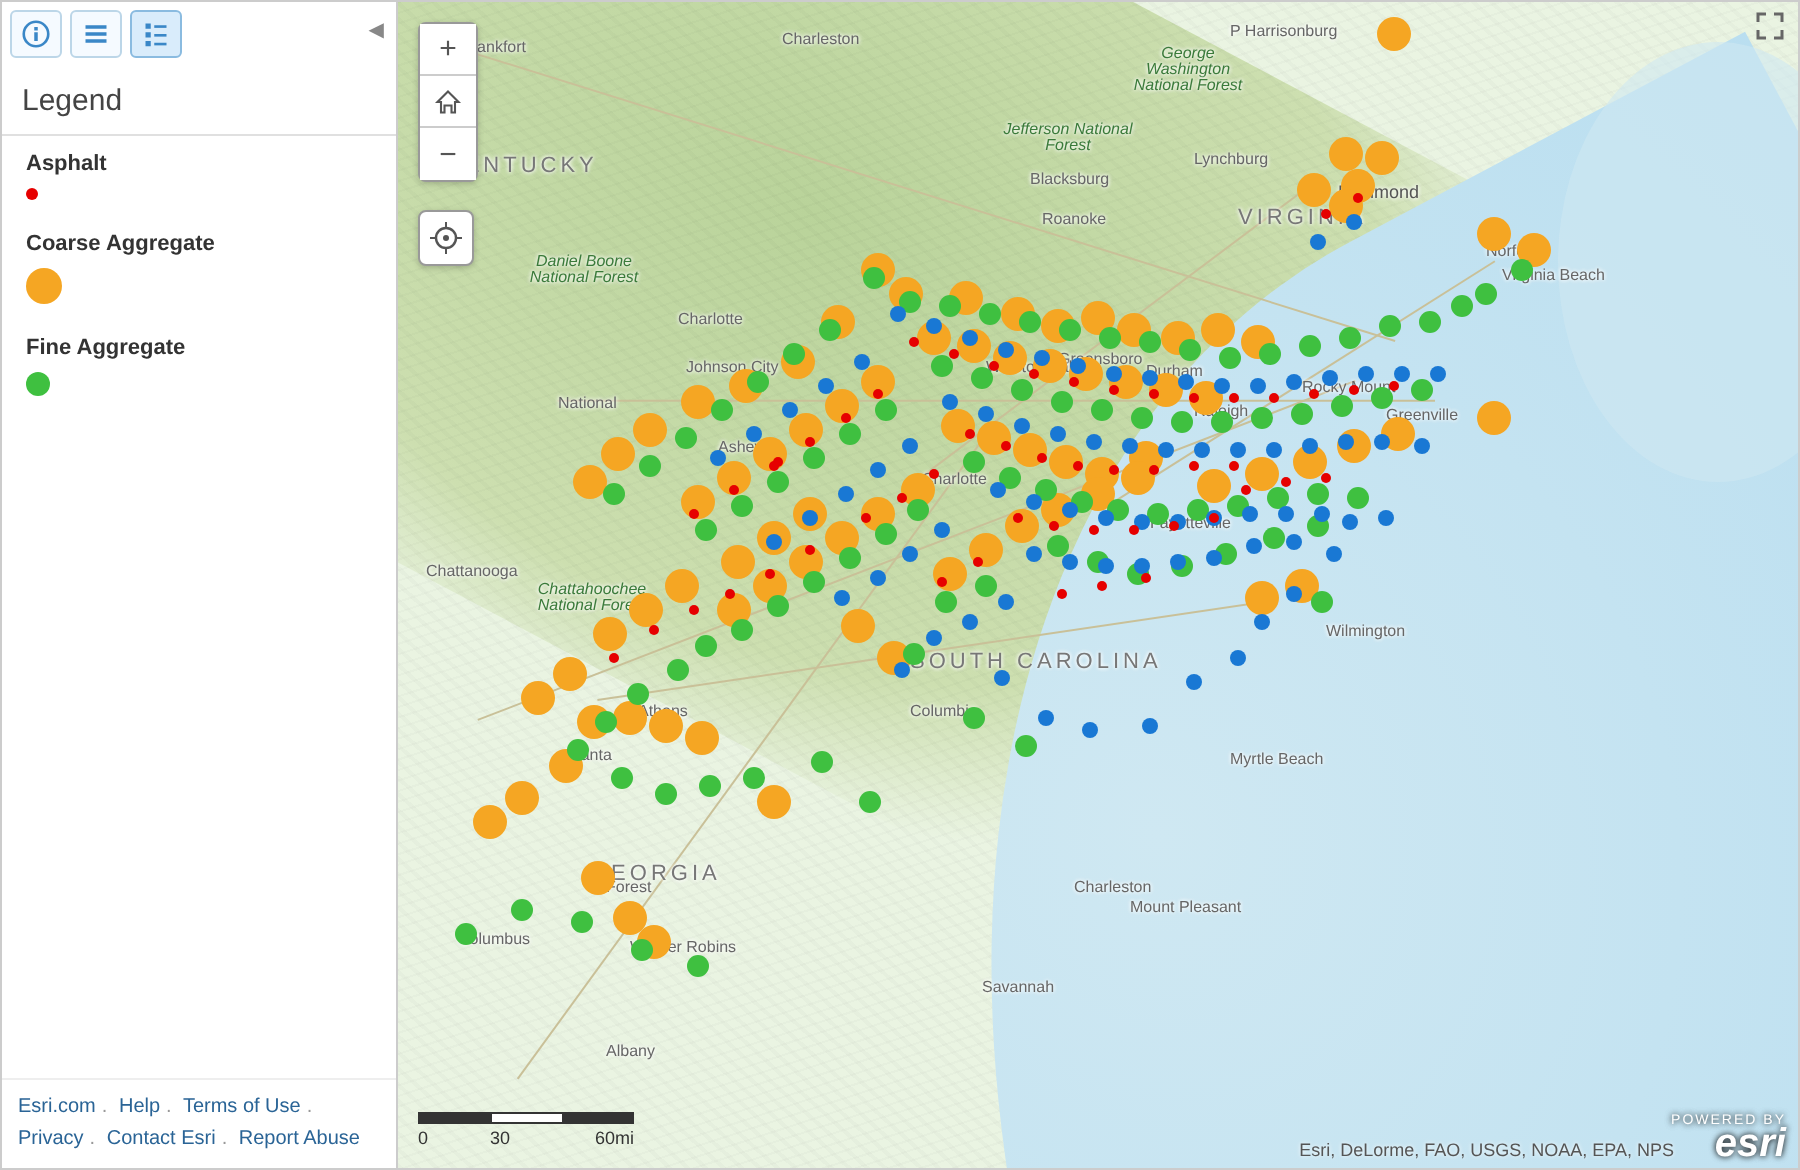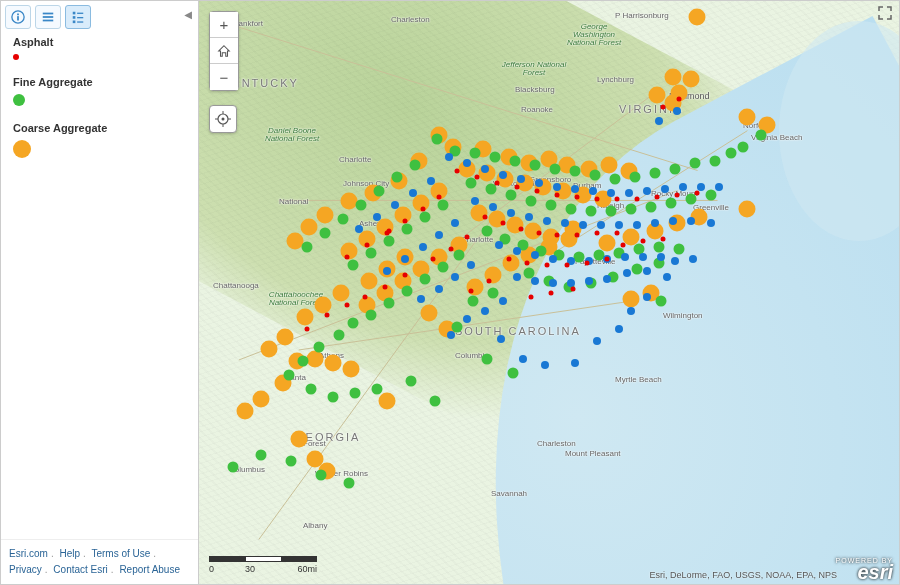--- a/index.html
+++ b/index.html
@@ -273,38 +273,39 @@
           <rect x="7" y="3" width="7" height="1.5" fill="#3a87c7"></rect>
           <rect x="2" y="7" width="3" height="3" fill="#3a87c7"></rect>
           <rect x="7" y="8" width="7" height="1.5" fill="#3a87c7"></rect>
           <rect x="2" y="12" width="3" height="3" fill="#3a87c7"></rect>
           <rect x="7" y="13" width="7" height="1.5" fill="#3a87c7"></rect>
         </svg>
     </div>
     <div class="collapse-arrow">◀</div>
   </div>
 
+  <div class="legend-title">Legend</div>
 
   <div class="legend-body">
     <div class="legend-layer">
       <div class="legend-layer-name">Asphalt</div>
       <div class="legend-swatch-row">
           <span class="sw sw-asphalt"></span>
         </div>
     </div>
     <div class="legend-layer">
+      <div class="legend-layer-name">Coarse Aggregate</div>
+      <div class="legend-swatch-row">
+          <span class="sw sw-coarseagg"></span>
+        </div>
+    </div>
+    <div class="legend-layer">
       <div class="legend-layer-name">Fine Aggregate</div>
       <div class="legend-swatch-row">
           <span class="sw sw-fineagg"></span>
-        </div>
-    </div>
-    <div class="legend-layer">
-      <div class="legend-layer-name">Coarse Aggregate</div>
-      <div class="legend-swatch-row">
-          <span class="sw sw-coarseagg"></span>
         </div>
     </div>
   </div>
 
   <div class="sidebar-footer">
     <span>Esri.com</span><span class="sep">.</span>
     <span>Help</span><span class="sep">.</span>
     <span>Terms of Use</span><span class="sep">.</span>
     <span>Privacy</span><span class="sep">.</span>
     <span>Contact Esri</span><span class="sep">.</span>

